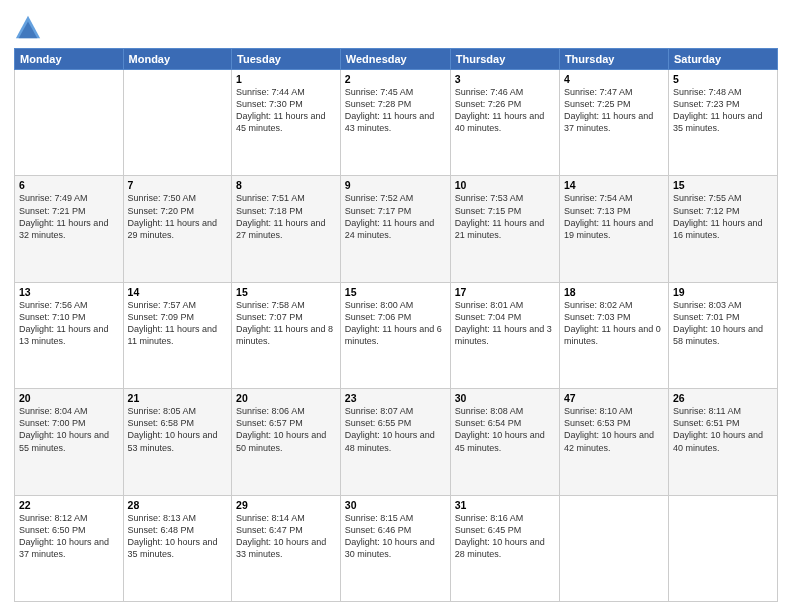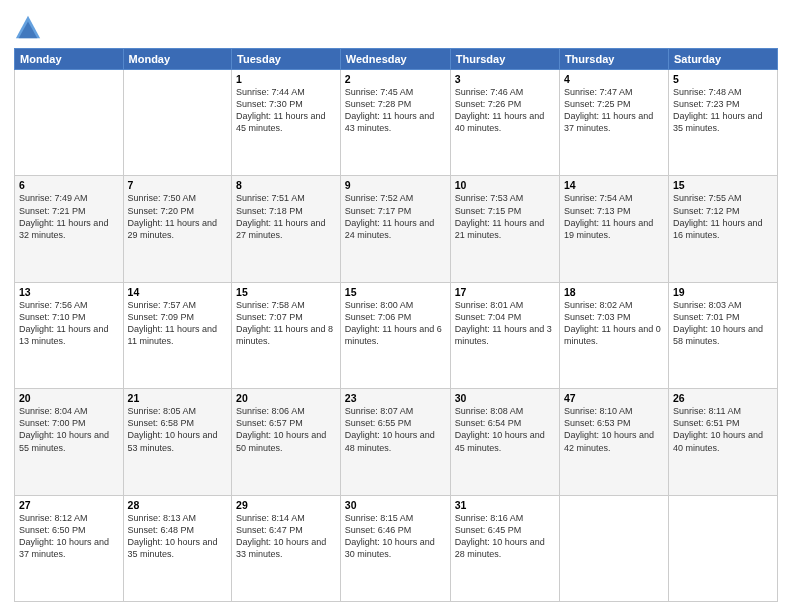--- a/index.html
+++ b/index.html
@@ -239,21 +239,21 @@
             <span class="day-num">47</span>
             <div class="day-info">Sunrise: 8:10 AM<br>Sunset: 6:53 PM<br>Daylight: 10 hours and 42 minutes.</div>
           </td>
           <td>
             <span class="day-num">26</span>
             <div class="day-info">Sunrise: 8:11 AM<br>Sunset: 6:51 PM<br>Daylight: 10 hours and 40 minutes.</div>
           </td>
         </tr>
         <tr>
           <td>
-            <span class="day-num">27</span>
+            <span class="day-num">22</span>
             <div class="day-info">Sunrise: 8:12 AM<br>Sunset: 6:50 PM<br>Daylight: 10 hours and 37 minutes.</div>
           </td>
           <td>
             <span class="day-num">28</span>
             <div class="day-info">Sunrise: 8:13 AM<br>Sunset: 6:48 PM<br>Daylight: 10 hours and 35 minutes.</div>
           </td>
           <td>
             <span class="day-num">29</span>
             <div class="day-info">Sunrise: 8:14 AM<br>Sunset: 6:47 PM<br>Daylight: 10 hours and 33 minutes.</div>
           </td>

